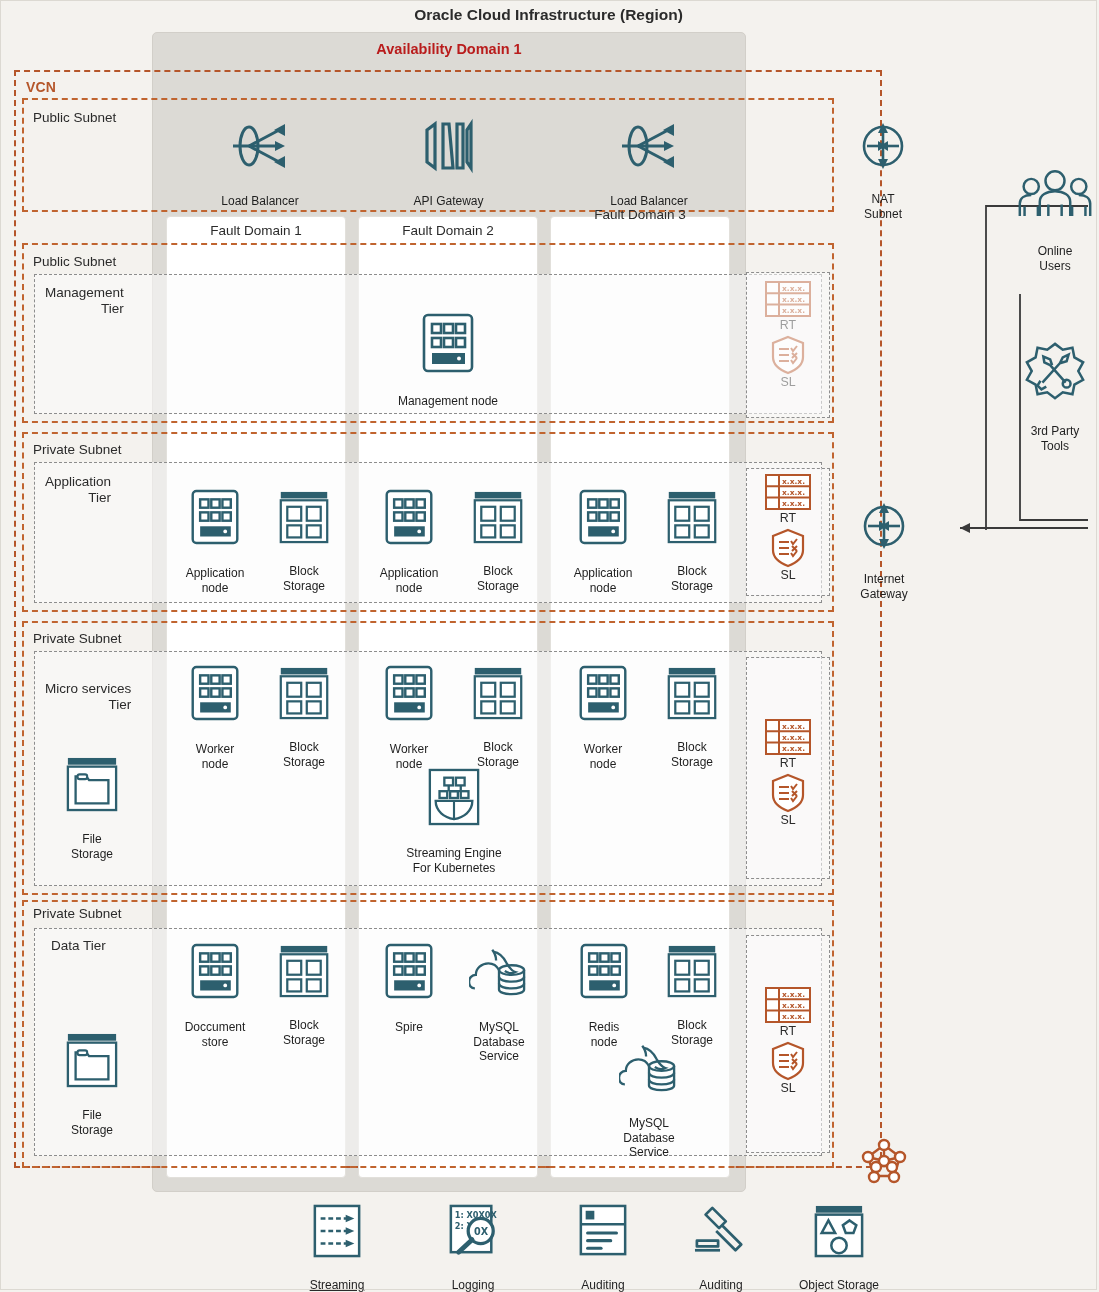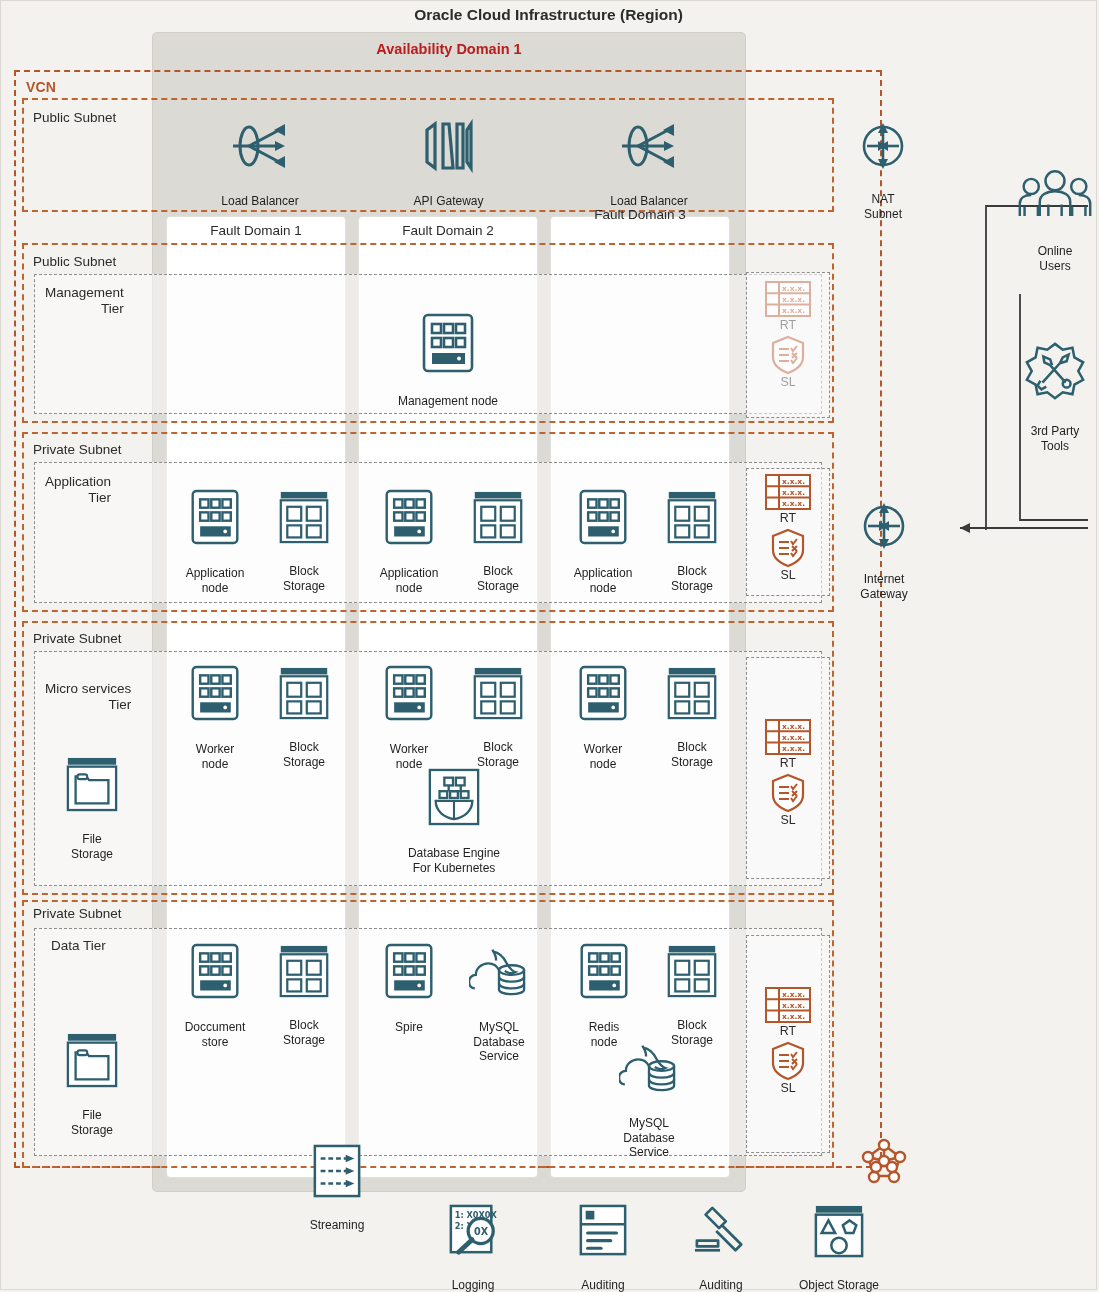--- a/index.html
+++ b/index.html
@@ -458,21 +458,21 @@
           <rect x="19" y="10" width="9" height="8"></rect>
           <rect x="31" y="10" width="9" height="8"></rect>
   <path d="M23.5 18v6M36 18v6M23.5 24h12.5"></path>
           <rect x="14" y="24" width="8" height="7"></rect>
           <rect x="25" y="24" width="8" height="7"></rect>
           <rect x="36" y="24" width="8" height="7"></rect>
         </g>
   <path d="M10 34h38c0 11-9 17-19 19C19 51 10 45 10 34z" fill="#fff" stroke="#2d5f6e" stroke-width="2.4"></path>
   <path d="M29 34v19" stroke="#2d5f6e" stroke-width="2.2"></path>
       </svg></span>
-  <div class="cap">Database Engine
+  <div class="cap">Streaming Engine
 For Kubernetes</div>
 </div>
 
 <div class="abs tier" style="left:746px;top:657px;width:84px;height:222px;"></div>
 <div class="abs" style="left:752px;top:718px;width:72px;text-align:center;">
   <span>
   <svg width="48" height="38" viewBox="0 0 48 38">
         <g stroke="#b5562a" stroke-width="2" fill="#fff">
     <rect x="2" y="2" width="44" height="34"></rect>
           <line x1="2" y1="13.3" x2="46" y2="13.3"></line>
@@ -747,21 +747,21 @@
     <path d="M22 44 L40 24 M40 24 l3-6 6-3 -2 7 -7 2"></path>
     <path d="M20 42 l-3 5 4 4 5-3"></path>
     <path d="M46 44 L30 26 M30 26 l-6 -3 -1 -6 7 3 2 6"></path>
     <circle cx="47" cy="45" r="4"></circle>
   </g>
       </svg></span>
   <div class="cap">3rd Party
 Tools</div>
 </div>
 
-<div class="cell" style="left:292px;top:1144px;width:90px;">
+<div class="cell" style="left:292px;top:1204px;width:90px;text-decoration:underline;">
   <span>
   <svg width="52" height="54" viewBox="0 0 54 56">
         <rect x="4" y="2" width="46" height="52" fill="#fff" stroke="#2d5f6e" stroke-width="2.6"></rect>
   <g stroke="#2d5f6e" stroke-width="2.4" fill="none" stroke-dasharray="5 3">
     <path d="M10 15h28"></path>
           <path d="M10 28h28"></path>
           <path d="M10 41h28"></path>
         </g>
   <g fill="#2d5f6e">
           <polygon points="45,15 36,11 36,19"></polygon>

